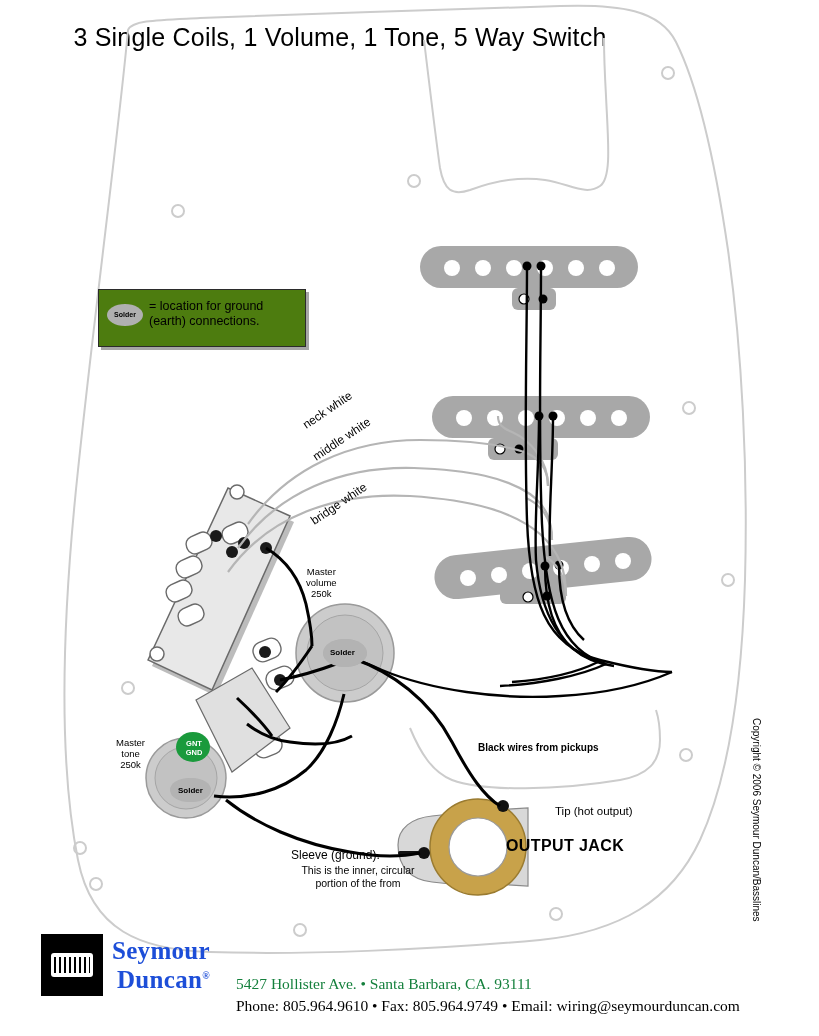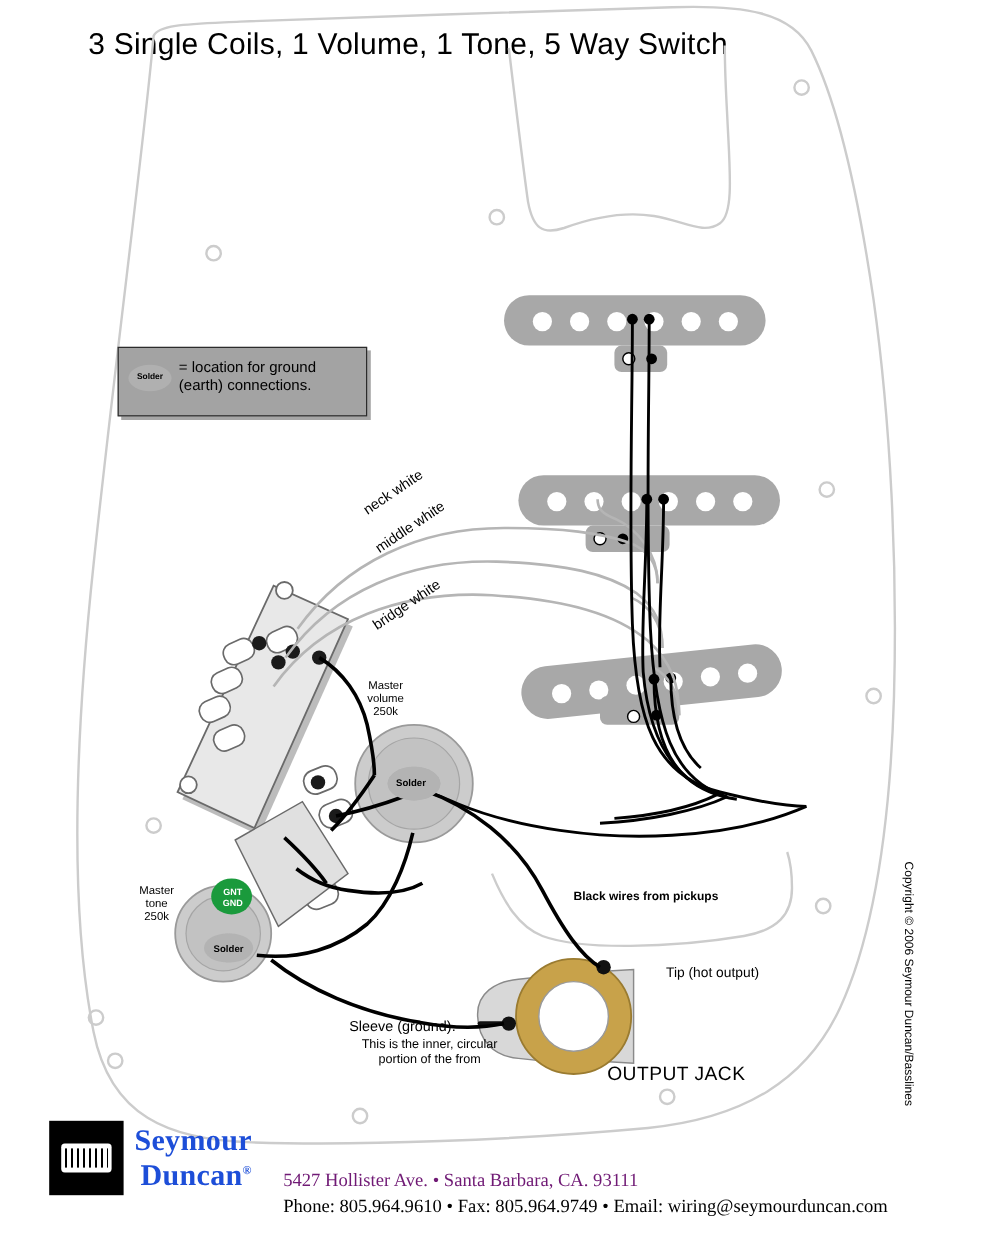--- a/index.html
+++ b/index.html
@@ -41,21 +41,21 @@
     width: 819px; height: 1036px;
   }
 
   
   #legend {
     position: absolute;
     left: 98px;
     top: 289px;
     width: 206px;
     height: 56px;
-    background: #a3a3a3;
+    background: #4d7c0f;
     border: 1px solid #2b2b2b;
     box-shadow: 3px 3px 0 rgba(0,0,0,0.35);
   }
   #legend .solder-blob {
     position: absolute;
     left: 8px; top: 14px;
     width: 36px; height: 22px;
     border-radius: 50%;
     background: #b0b0b0;
     color: #000;
@@ -116,23 +116,23 @@
     font-weight: normal;
   }
   #lbl-sleeve-desc {
     left: 288px; top: 864px;
     width: 140px;
     font-size: 10.5px;
     line-height: 13px;
     text-align: center;
   }
   #lbl-output-jack {
-    left: 506px; top: 887px;
+    left: 506px; top: 837px;
     font-size: 16px;
-    font-weight: normal;
+    font-weight: bold;
     letter-spacing: 0.4px;
   }
 
   
   #copyright {
     position: absolute;
     left: 762px;
     top: 718px;
     font-size: 10px;
     color: #000;
@@ -173,21 +173,21 @@
     letter-spacing: 0.3px;
     color: #1d4ed8;
     text-align: right;
   }
   #brand .reg { font-size: 10px; vertical-align: super; }
   #addr1 {
     position: absolute;
     left: 236px; top: 975px;
     font-family: "Liberation Serif", serif;
     font-size: 15.5px;
-    color: #701a75;
+    color: #15803d;
   }
   #addr2 {
     position: absolute;
     left: 236px; top: 997px;
     font-family: "Liberation Serif", serif;
     font-size: 15.5px;
     color: #000;
   }
 
   .pot-solder-lbl {

